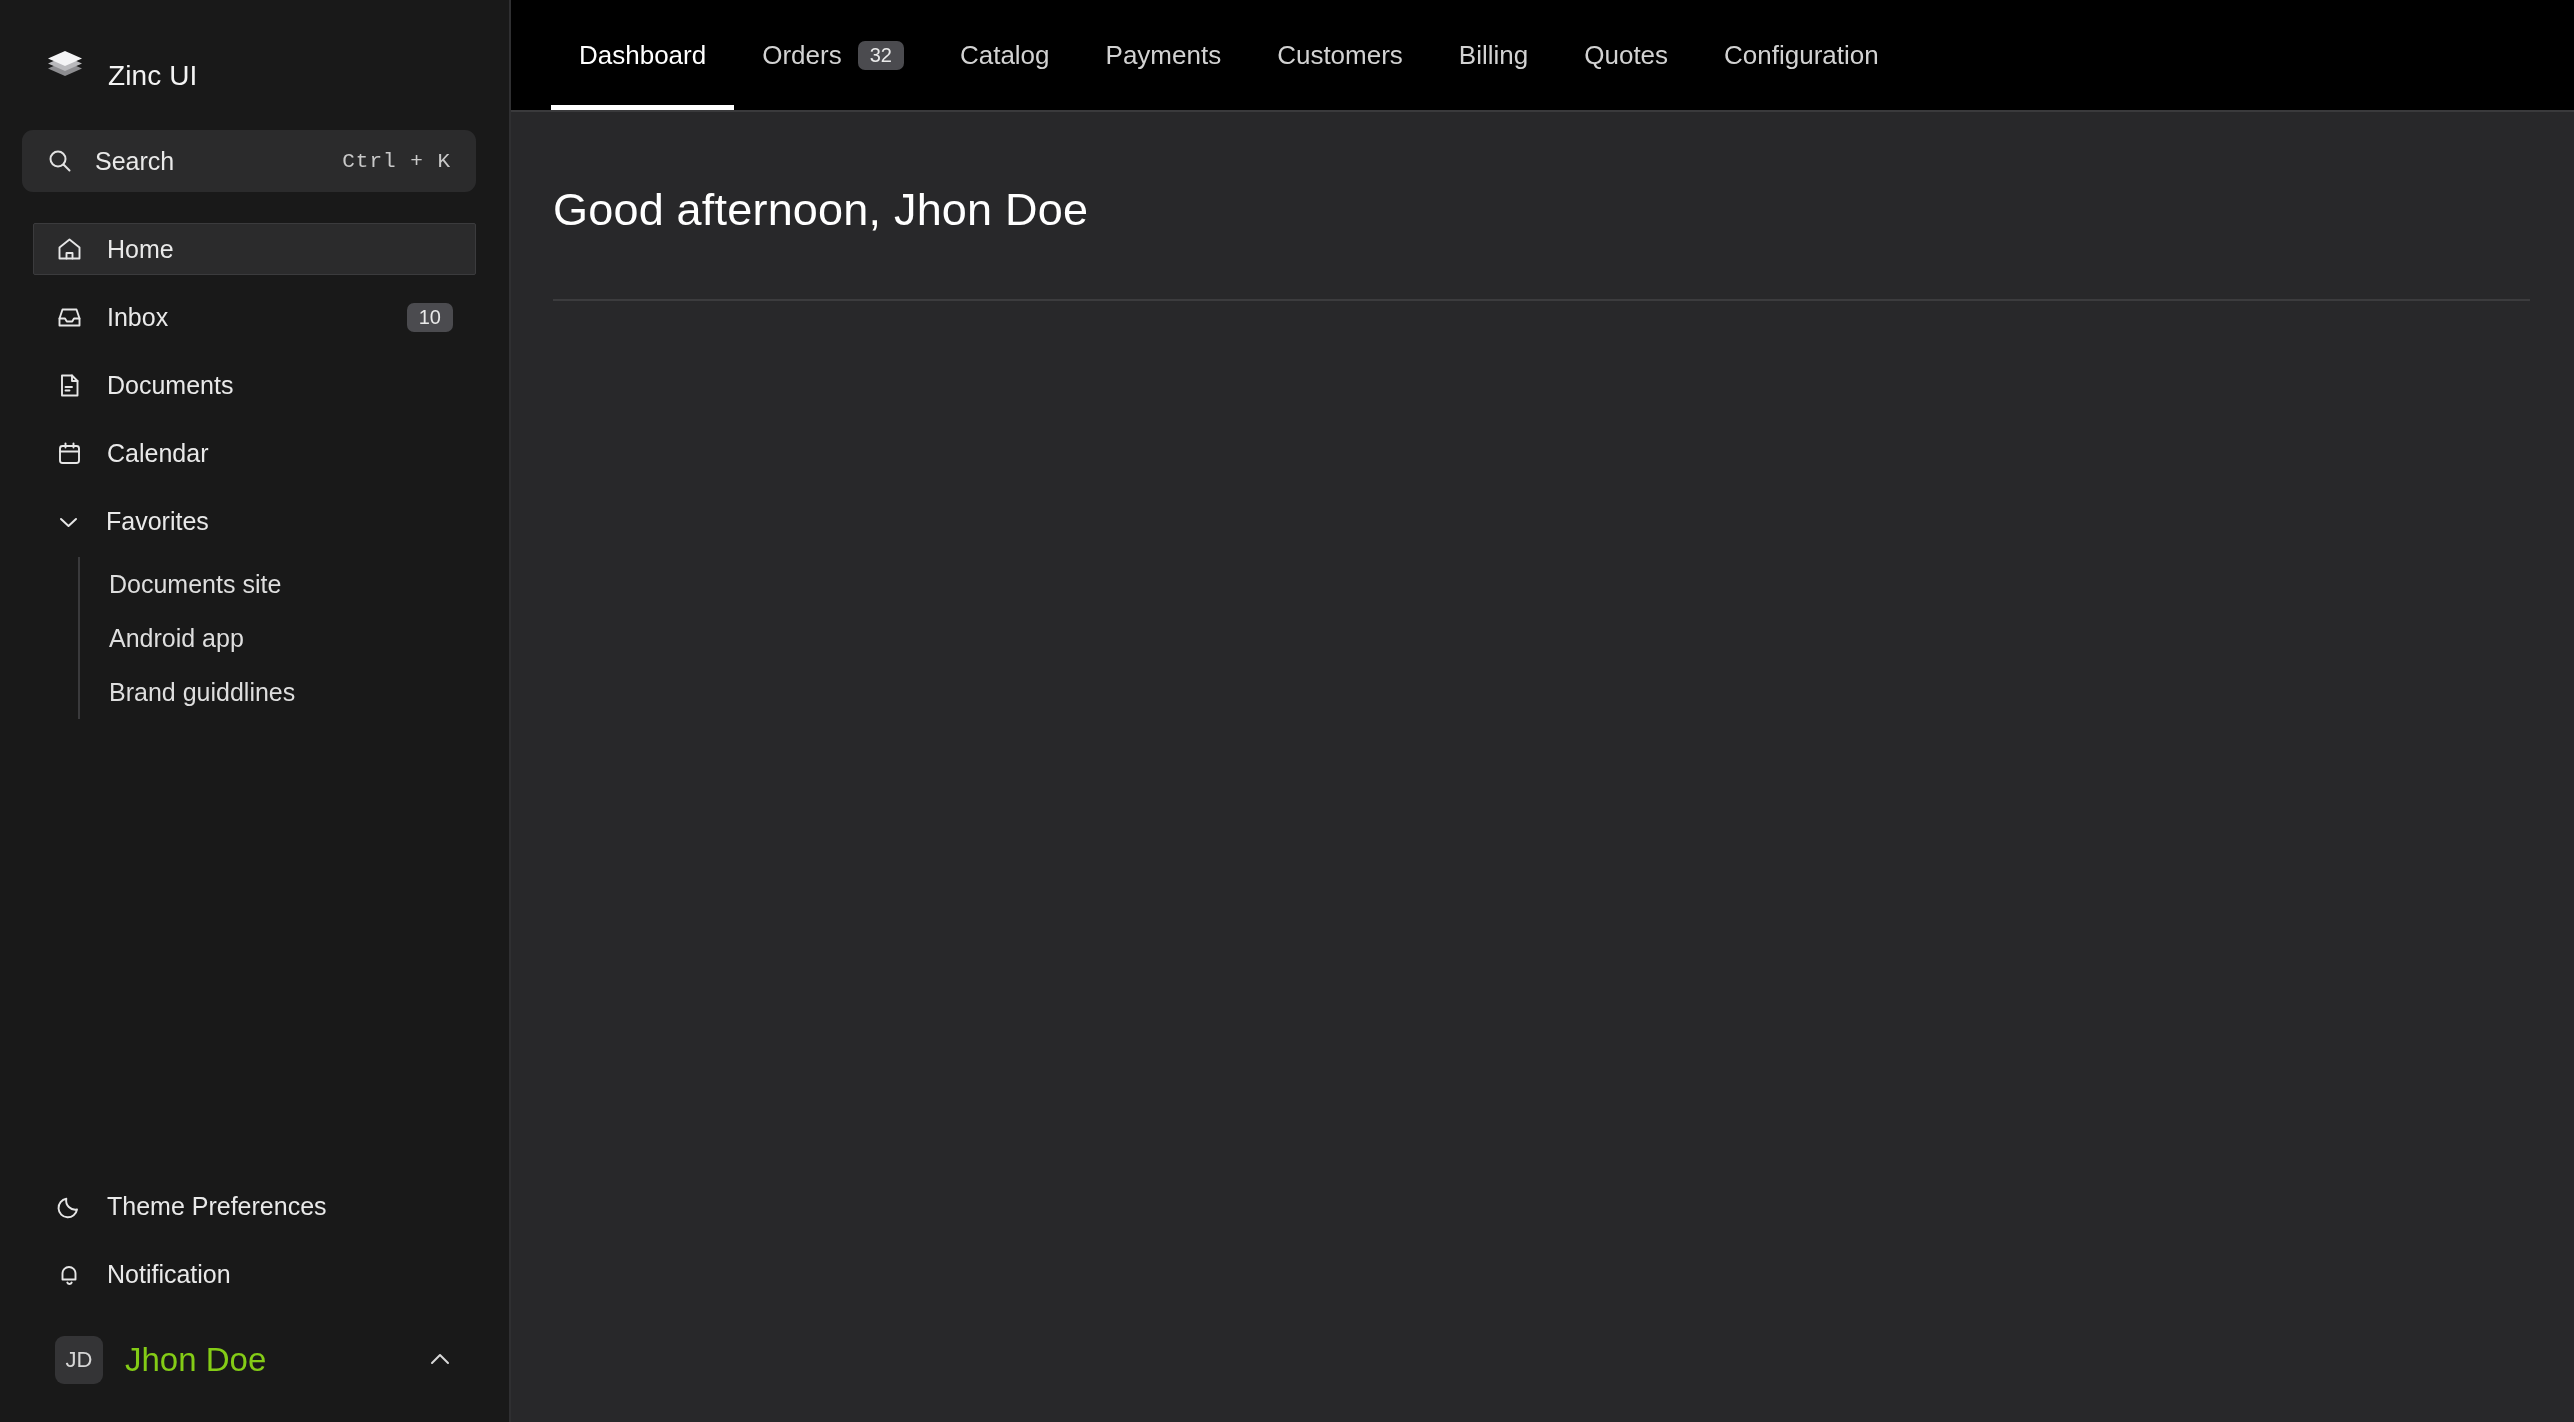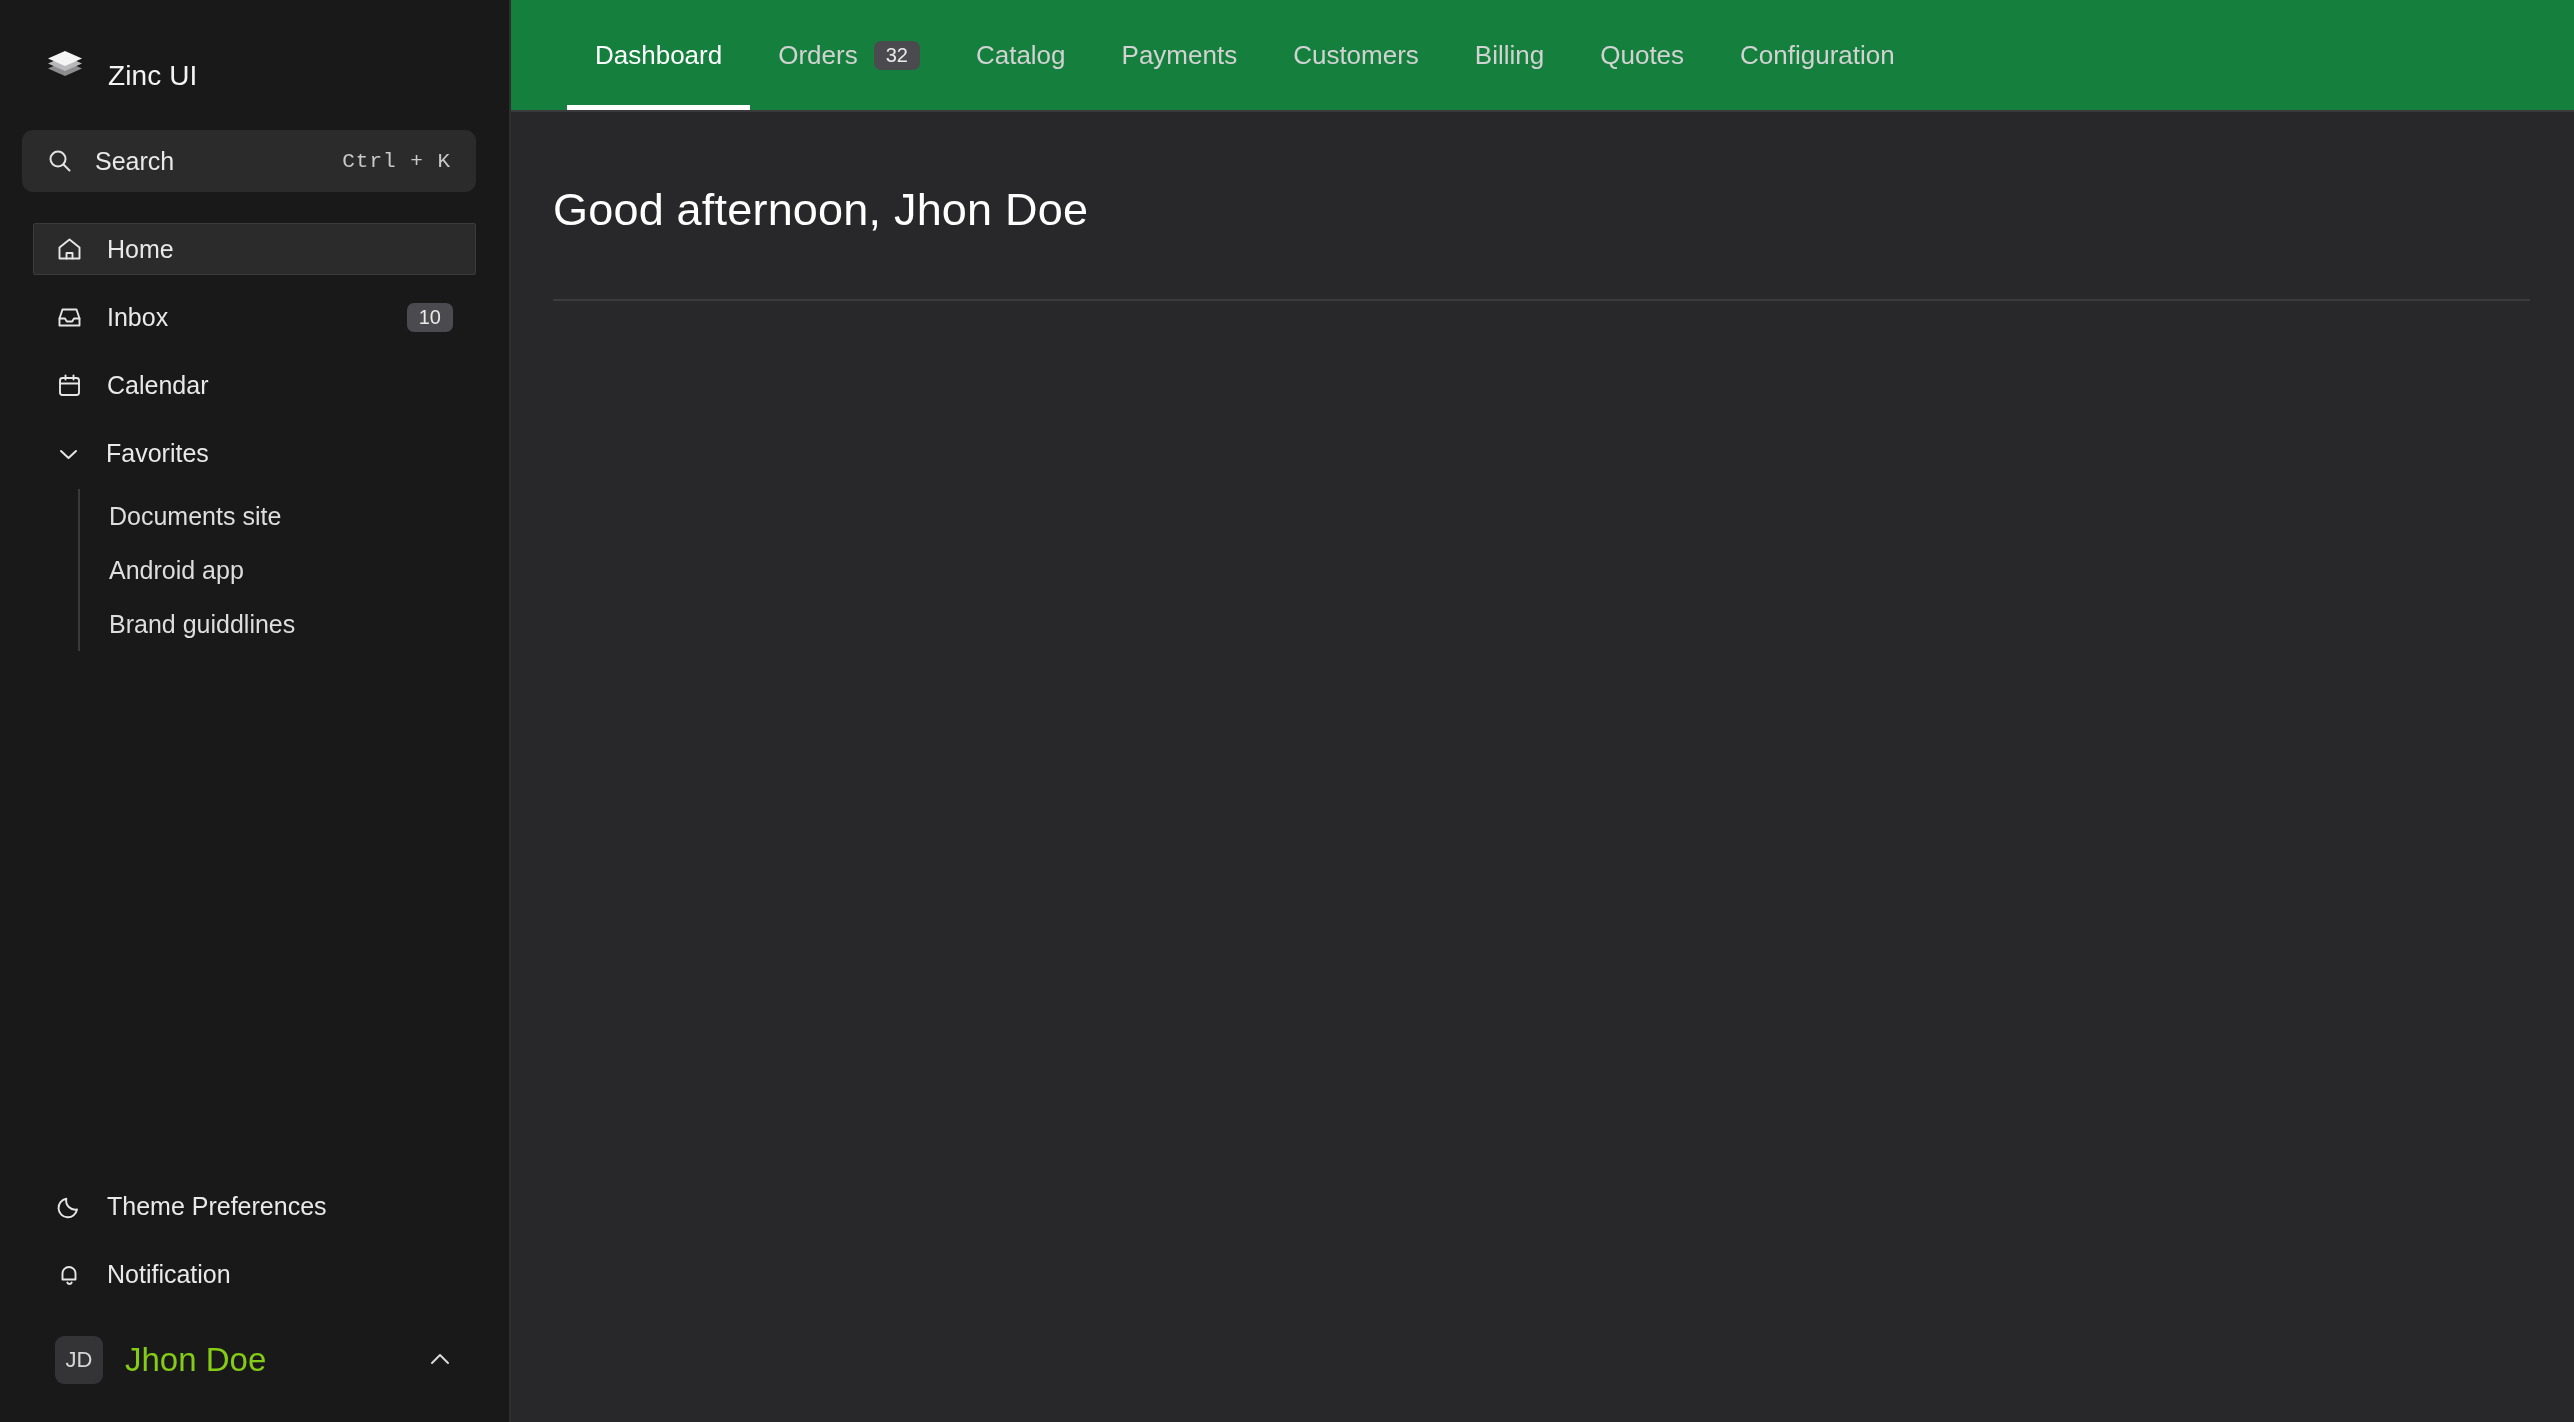--- a/index.html
+++ b/index.html
@@ -163,25 +163,25 @@
     height: 1422px;
     background: #28282a;
     display: flex;
     flex-direction: column;
     min-width: 0;
   }
 
   .topbar {
     height: 112px;
     flex: 0 0 112px;
-    background: #15803d;
+    background: #000000;
     border-bottom: 2px solid #3a3a3c;
     display: flex;
     align-items: flex-end;
-    padding-left: 56px;
+    padding-left: 40px;
   }
   .tabs { display: flex; align-items: flex-end; height: 100%; }
   .tab {
     display: flex;
     align-items: center;
     gap: 16px;
     height: 100%;
     padding: 0 28px;
     position: relative;
   }
@@ -269,20 +269,31 @@
         <span>
           <svg class="nav-icon" viewBox="0 0 27 27" fill="none" stroke="#e6e6e6" stroke-width="1.9" stroke-linecap="round" stroke-linejoin="round">
             <path d="M3.5 14.5 V21.5 H23.5 V14.5 L20.5 5.5 H6.5 Z"></path>
             <path d="M3.5 14.5 H9 L10.8 17.5 H16.2 L18 14.5 H23.5"></path>
           </svg>
         </span>
         <span class="nav-label">Inbox</span>
         <span class="badge">10</span>
       </div>
 
+      <div class="nav-item">
+        <span>
+          <svg class="nav-icon" viewBox="0 0 27 27" fill="none" stroke="#e6e6e6" stroke-width="1.9" stroke-linecap="round" stroke-linejoin="round">
+            <path d="M6 3.5 H16 L21.5 9 V23.5 H6 Z"></path>
+            <path d="M16 3.5 V9 H21.5"></path>
+            <line x1="9.5" y1="15" x2="16" y2="15"></line>
+            <line x1="9.5" y1="18.5" x2="13.5" y2="18.5"></line>
+          </svg>
+        </span>
+        <span class="nav-label">Documents</span>
+      </div>
 
       <div class="nav-item">
         <span>
           <svg class="nav-icon" viewBox="0 0 27 27" fill="none" stroke="#e6e6e6" stroke-width="1.9" stroke-linecap="round" stroke-linejoin="round">
             <rect x="4" y="6" width="19" height="17" rx="2.5"></rect>
             <line x1="4" y1="11.5" x2="23" y2="11.5"></line>
             <line x1="9.5" y1="3.5" x2="9.5" y2="7.5"></line>
             <line x1="17.5" y1="3.5" x2="17.5" y2="7.5"></line>
           </svg>
         </span>

